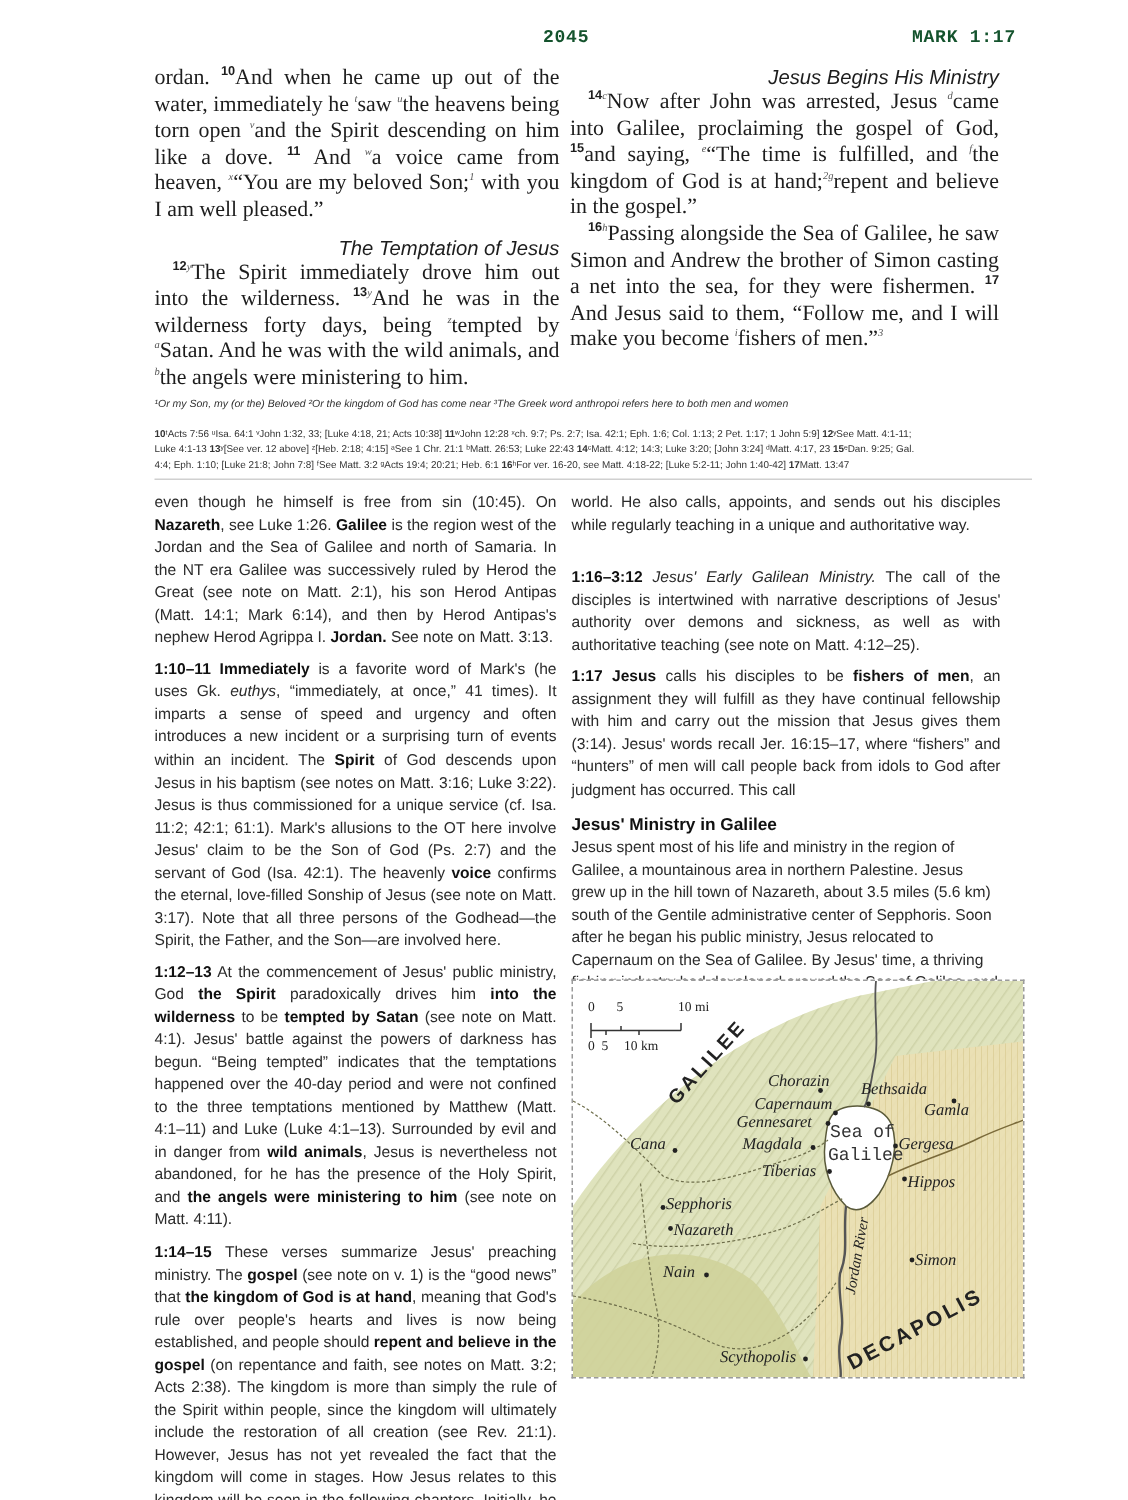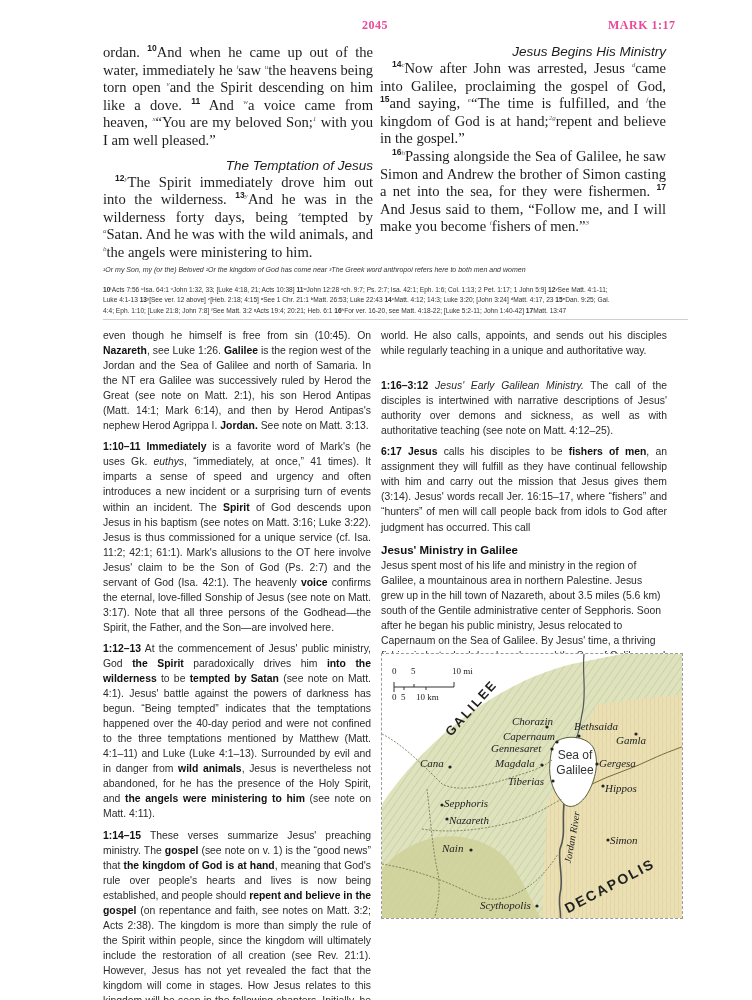--- a/index.html
+++ b/index.html
@@ -1,20 +1,20 @@
 <!DOCTYPE html>
 <html><head>
 <meta charset="utf-8">
 <style>
   * { box-sizing: border-box; margin: 0; padding: 0; }
   html, body { width: 752px; height: 1000px; background: #ffffff; overflow: hidden; }
   body { position: relative; font-family: "Liberation Serif", serif; color: #1d1d1d; }
 
   .running-head { position: absolute; top: 18px; left: 0; width: 752px; height: 16px;
-    font-family: Liberation Serif, serif; font-size: 12px; color: #ec4899; font-weight: bold; letter-spacing: 0.5px; }
+    font-family: Liberation Mono, monospace; font-size: 12px; color: #14532d; font-weight: bold; letter-spacing: 0.5px; }
   .page-number { position: absolute; left: 362px; }
   .chapter-ref { position: absolute; left: 608px; }
 
   .bible-col { position: absolute; top: 44px; width: 270px; font-size: 14.6px; line-height: 17.6px; }
   .bible-col.left { left: 103px; }
   .bible-col.right { left: 380px; width: 286px; }
   .bible-col p { text-align: justify; }
   .bible-col .first-line { text-indent: 12px; }
   .sec-head { font-family: "Liberation Sans", sans-serif; font-style: italic; font-size: 13.5px; line-height: 16px; margin-top: 8px; text-align: right; }
   .sec-head.first { margin-top: 0; }
@@ -33,21 +33,21 @@
   .note-col.right { left: 381px; width: 286px; }
   .note-col p { text-align: justify; margin-bottom: 6px; }
   .note-col b { color: #111; }
   .note-col .gap { height: 14px; }
   .map-title { font-weight: bold; font-size: 11.5px; color: #111; margin-top: 8px; }
 
   .map { position: absolute; left: 381px; top: 653px; width: 302px; height: 266px; border: 1px dashed #9a9a9a; background: #fff; overflow: hidden; }
   .map svg { position: absolute; left: 0; top: 0; }
   .map-label { position: absolute; font-family: "Liberation Serif", serif; font-style: italic; font-size: 11px; color: #222; white-space: nowrap; }
   .map-label.region { font-family: "Liberation Sans", sans-serif; font-style: normal; font-weight: bold; letter-spacing: 2px; font-size: 13px; }
-  .map-label.sea { font-family: Liberation Sans, sans-serif; font-style: normal; font-size: 12px; color: #333; text-align: center; line-height: 15px; }
+  .map-label.sea { font-family: Liberation Mono, monospace; font-style: normal; font-size: 12px; color: #333; text-align: center; line-height: 15px; }
   .scale-text { position: absolute; font-family: "Liberation Serif", serif; font-size: 9px; color: #222; }
 </style>
 </head>
 <body>
 
 <div class="running-head">
   <span class="page-number">2045</span>
   <span class="chapter-ref">MARK 1:17</span>
 </div>
 
@@ -76,21 +76,21 @@
   <p><b>1:10–11</b> <b>Immediately</b><span> is a favorite word of Mark's (he uses Gk. </span><i>euthys</i><span>, “immediately, at once,” 41 times). It imparts a sense of speed and urgency and often introduces a new incident or a surprising turn of events within an incident. The </span><b>Spirit</b><span> of God descends upon Jesus in his baptism (see notes on Matt. 3:16; Luke 3:22). Jesus is thus commissioned for a unique service (cf. Isa. 11:2; 42:1; 61:1). Mark's allusions to the OT here involve Jesus' claim to be the Son of God (Ps. 2:7) and the servant of God (Isa. 42:1). The heavenly </span><b>voice</b><span> confirms the eternal, love-filled Sonship of Jesus (see note on Matt. 3:17). Note that all three persons of the Godhead—the Spirit, the Father, and the Son—are involved here.</span></p>
   <p><b>1:12–13</b><span> At the commencement of Jesus' public ministry, God </span><b>the Spirit</b><span> paradoxically drives him </span><b>into the wilderness</b><span> to be </span><b>tempted by Satan</b><span> (see note on Matt. 4:1). Jesus' battle against the powers of darkness has begun. “Being tempted” indicates that the temptations happened over the 40-day period and were not confined to the three temptations mentioned by Matthew (Matt. 4:1–11) and Luke (Luke 4:1–13). Surrounded by evil and in danger from </span><b>wild animals</b><span>, Jesus is nevertheless not abandoned, for he has the presence of the Holy Spirit, and </span><b>the angels were ministering to him</b><span> (see note on Matt. 4:11).</span></p>
   <p><b>1:14–15</b><span> These verses summarize Jesus' preaching ministry. The </span><b>gospel</b><span> (see note on v. 1) is the “good news” that </span><b>the kingdom of God is at hand</b><span>, meaning that God's rule over people's hearts and lives is now being established, and people should </span><b>repent and believe in the gospel</b><span> (on repentance and faith, see notes on Matt. 3:2; Acts 2:38). The kingdom is more than simply the rule of the Spirit within people, since the kingdom will ultimately include the restoration of all creation (see Rev. 21:1). However, Jesus has not yet revealed the fact that the kingdom will come in stages. How Jesus relates to this kingdom will be seen in the following chapters. Initially, he is the one who proclaims the coming saving rule of God.</span></p>
 
 </div>
 
 <div class="note-col right">
   <p>world. He also calls, appoints, and sends out his disciples while regularly teaching in a unique and authoritative way.</p>
   <div class="gap"></div>
   <p><b>1:16–3:12</b><i> Jesus' Early Galilean Ministry.</i><span> The call of the disciples is intertwined with narrative descriptions of Jesus' authority over demons and sickness, as well as with authoritative teaching (see note on Matt. 4:12–25).</span></p>
-  <p><b>6:17</b><b> Jesus</b><span> calls his disciples to be </span><b>fishers of men</b><span>, an assignment they will fulfill as they have continual fellowship with him and carry out the mission that Jesus gives them (3:14). Jesus' words recall Jer. 16:15–17, where “fishers” and “hunters” of men will call people back from idols to God after judgment has occurred. This call</span></p>
+  <p><b>1:17</b><b> Jesus</b><span> calls his disciples to be </span><b>fishers of men</b><span>, an assignment they will fulfill as they have continual fellowship with him and carry out the mission that Jesus gives them (3:14). Jesus' words recall Jer. 16:15–17, where “fishers” and “hunters” of men will call people back from idols to God after judgment has occurred. This call</span></p>
   <div class="map-title">Jesus' Ministry in Galilee</div>
   <p style="text-align:left;">Jesus spent most of his life and ministry in the region of Galilee, a mountainous area in northern Palestine. Jesus grew up in the hill town of Nazareth, about 3.5 miles (5.6 km) south of the Gentile administrative center of Sepphoris. Soon after he began his public ministry, Jesus relocated to Capernaum on the Sea of Galilee. By Jesus' time, a thriving fishing industry had developed around the Sea of Galilee, and several of Jesus' disciples were fishermen.</p>
 </div>
 
 <div class="map">
   <svg width="302" height="266" viewBox="0 0 302 266">
     <defs>
       <pattern id="hatch" width="6" height="6" patternUnits="userSpaceOnUse" patternTransform="rotate(35)">
         <line x1="0" y1="0" x2="0" y2="6" stroke="#c3c79a" stroke-width="2"></line>
       </pattern>

